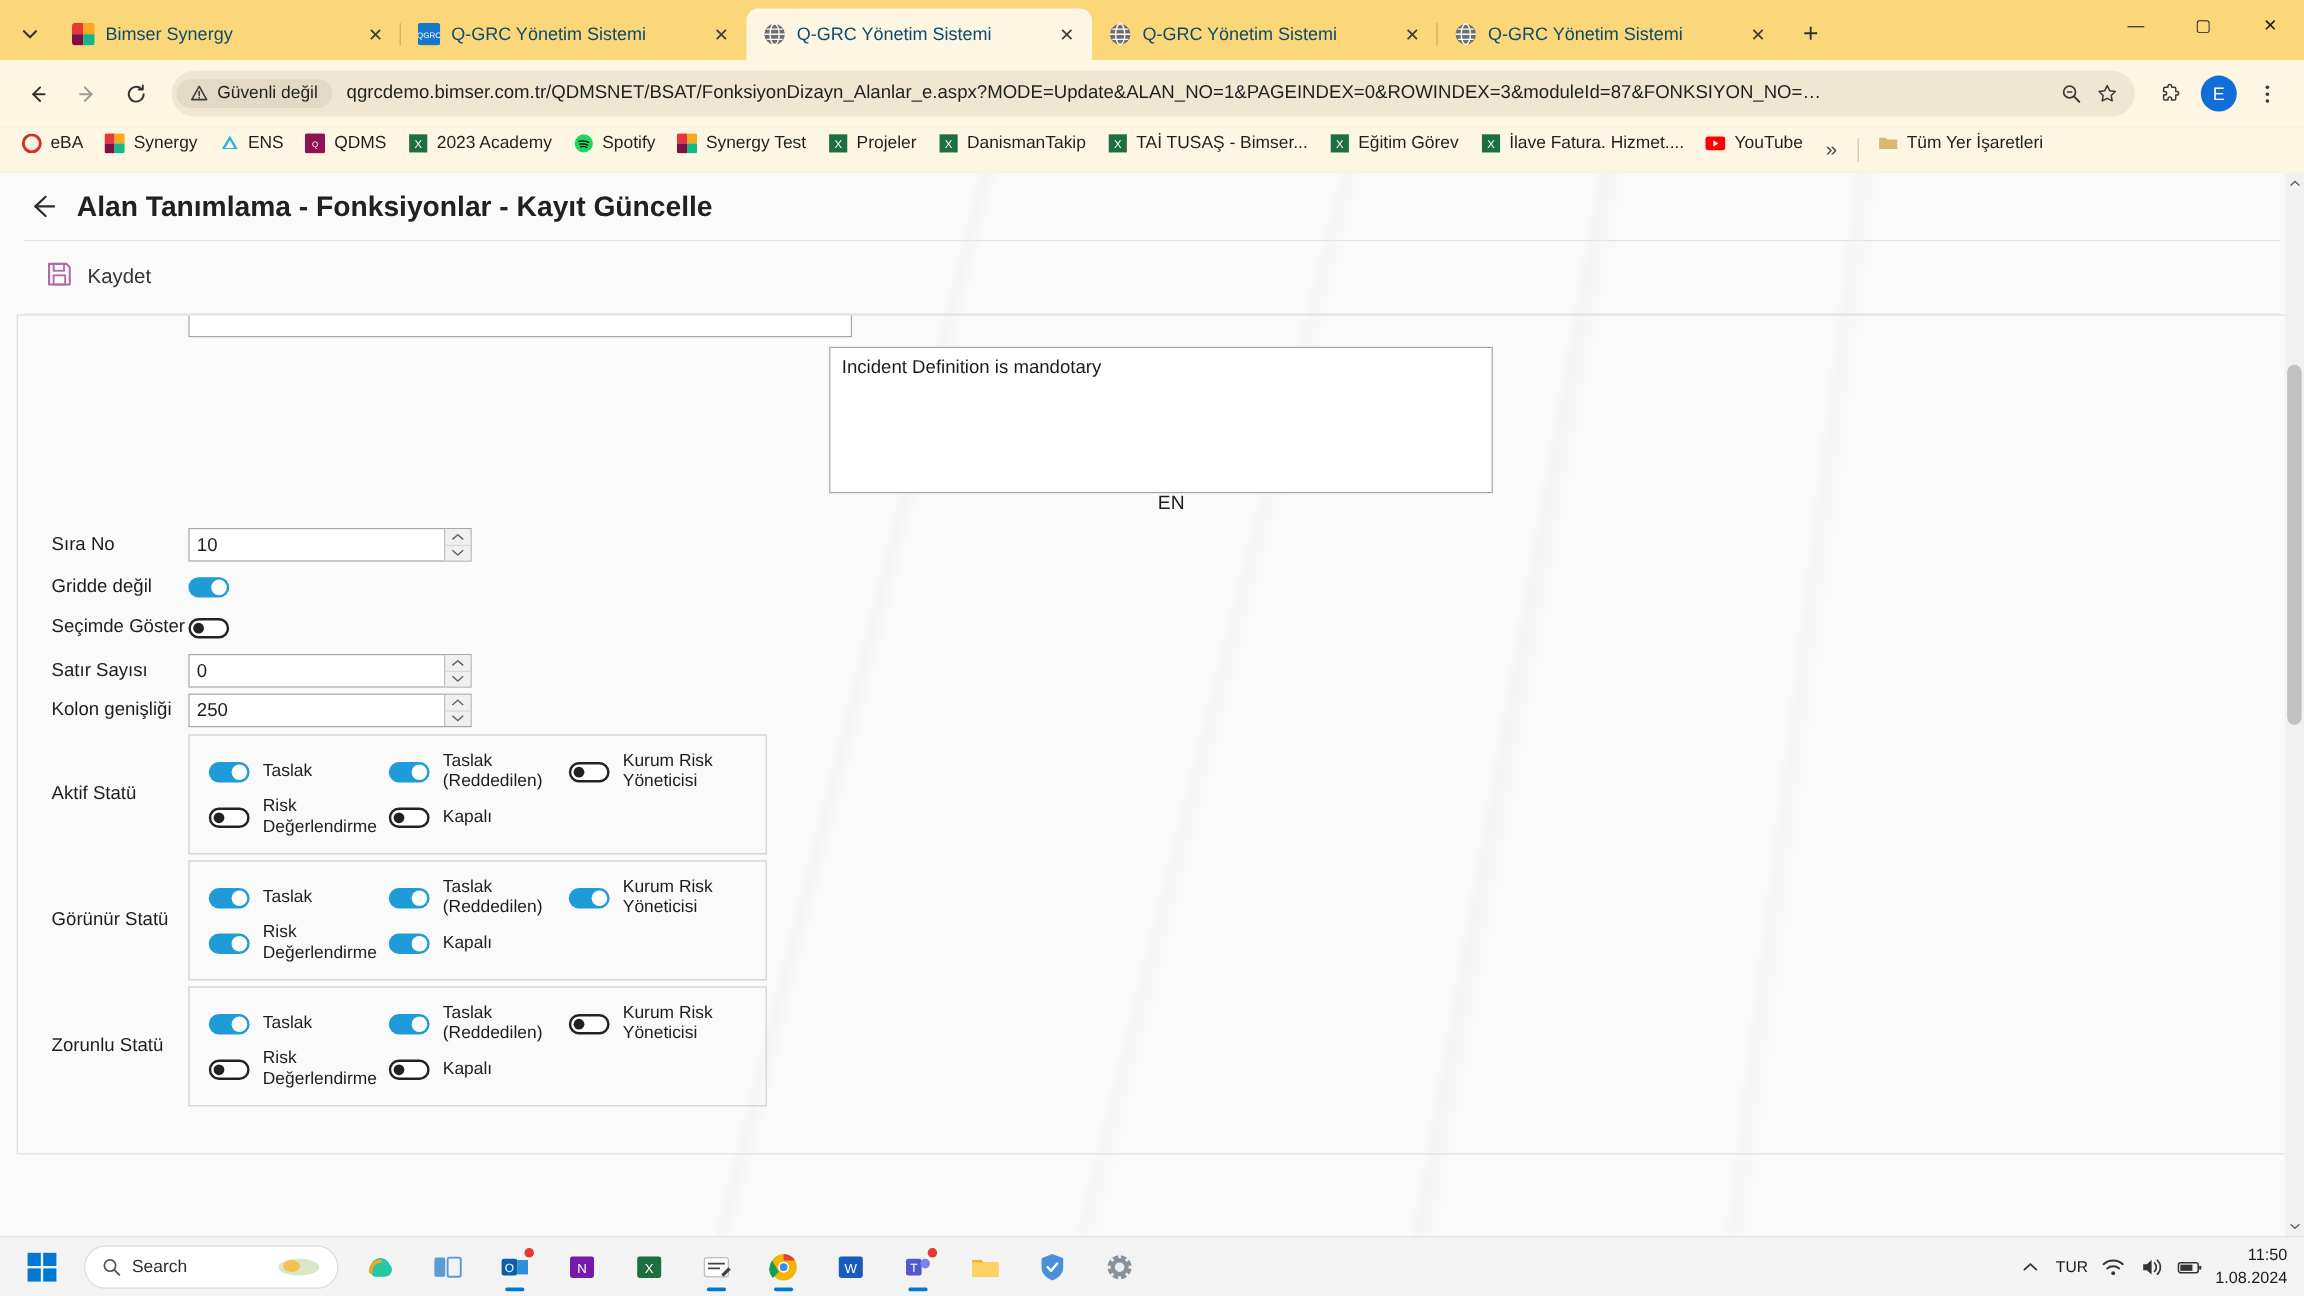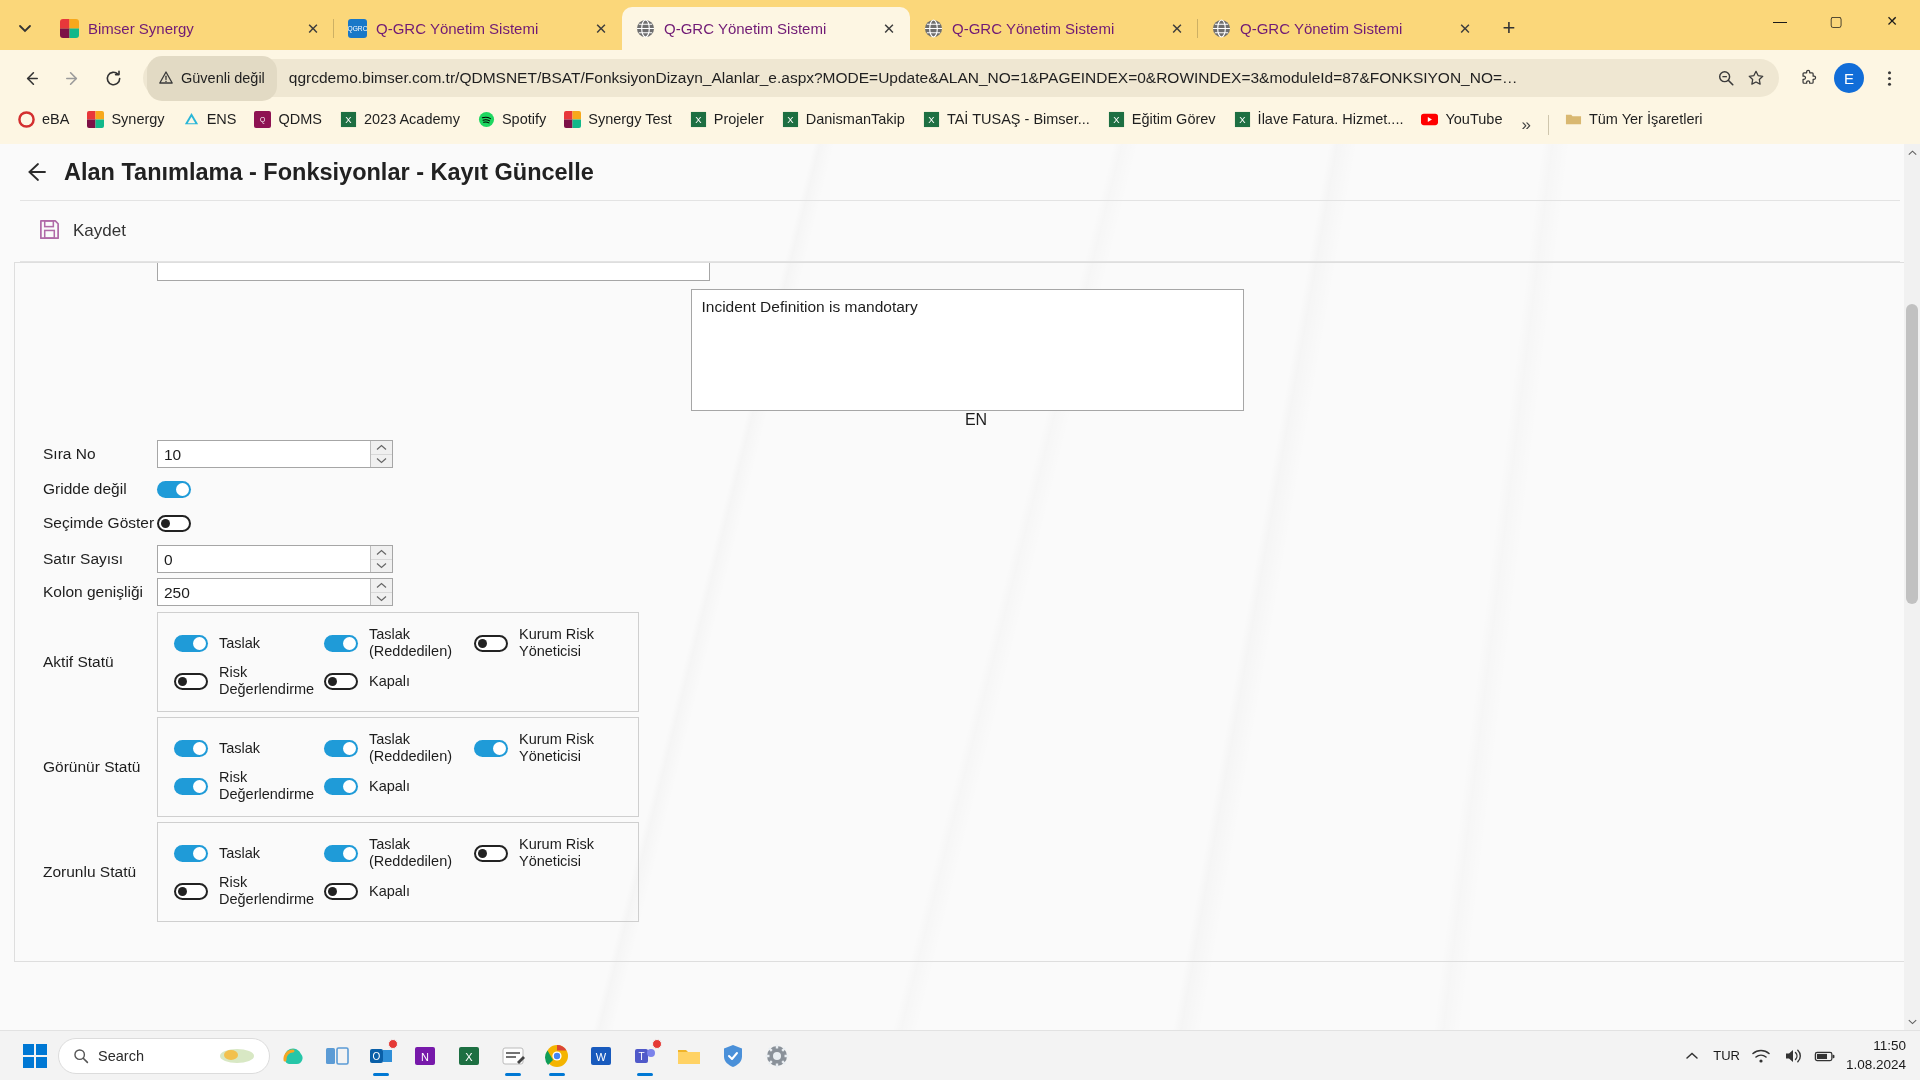--- a/index.html
+++ b/index.html
@@ -31,21 +31,21 @@
     border-radius: 10px 10px 0 0; cursor: pointer;
   }
   .tab.inactive { background: transparent; }
   .tab.active { background: #fdf6e3; }
   .tab .sep {
     position: absolute; right: 0; top: 12px; bottom: 12px;
     width: 1px; background: rgba(0,0,0,0.18);
   }
   .favicon { width: 19px; height: 19px; flex: 0 0 auto; border-radius: 3px; overflow: hidden; }
   .tab-title {
-    flex: 1; font-size: 15px; color: #701a75; white-space: nowrap;
+    flex: 1; font-size: 15px; color: #0c4a6e; white-space: nowrap;
     overflow: hidden; text-overflow: ellipsis;
   }
   .tab-close {
     width: 22px; height: 22px; flex: 0 0 auto; border-radius: 50%;
     display: flex; align-items: center; justify-content: center;
     font-size: 15px; color: #3c3c3c; cursor: pointer;
   }
   .newtab {
     width: 34px; height: 34px; margin: 0 0 5px 6px; flex: 0 0 auto;
     display: flex; align-items: center; justify-content: center;
@@ -65,21 +65,21 @@
     width: 38px; height: 38px; border-radius: 50%; flex: 0 0 auto;
     display: flex; align-items: center; justify-content: center; cursor: pointer;
   }
   .navbtn svg { width: 19px; height: 19px; }
   .omnibox {
     flex: 1; height: 38px; background: #efe7d2; border-radius: 19px;
     display: flex; align-items: center; margin: 0 8px; padding: 0 8px 0 4px;
     min-width: 0; cursor: text;
   }
   .notsecure {
-    display: flex; align-items: center; gap: 7px; height: 45px;
+    display: flex; align-items: center; gap: 7px; height: 24px;
     padding: 0 12px 0 11px; border-radius: 15px; background: #e2dac4;
     flex: 0 0 auto; cursor: pointer;
   }
   .notsecure-txt { font-size: 14.5px; color: #1f1f1f; white-space: nowrap; }
   .url {
     flex: 1; font-size: 15.5px; color: #1f1f1f; margin-left: 12px;
     white-space: nowrap; overflow: hidden; min-width: 0;
   }
   .omni-icon {
     width: 30px; height: 30px; border-radius: 50%; flex: 0 0 auto;
@@ -218,21 +218,21 @@
     position: absolute; left: 2px; width: 12px; background: #c1c1c1;
     border-radius: 6px; cursor: pointer;
   }
 
   
   .taskbar {
     height: 50px; background: #f3f3f3; display: flex; align-items: center;
     position: relative; border-top: 1px solid #e2e2e2;
   }
   .tb-center {
-    position: absolute; left: 0; display: flex; align-items: center; gap: 2px;
+    position: absolute; left: 0; display: flex; align-items: center; gap: 14px;
     padding-left: 14px;
   }
   .tb-app {
     width: 42px; height: 42px; border-radius: 6px; position: relative;
     display: flex; align-items: center; justify-content: center; cursor: pointer;
   }
   .tb-app.active::after {
     content: ''; position: absolute; bottom: 1px; left: 50%;
     transform: translateX(-50%); width: 16px; height: 3px;
     background: #0078d4; border-radius: 2px;

